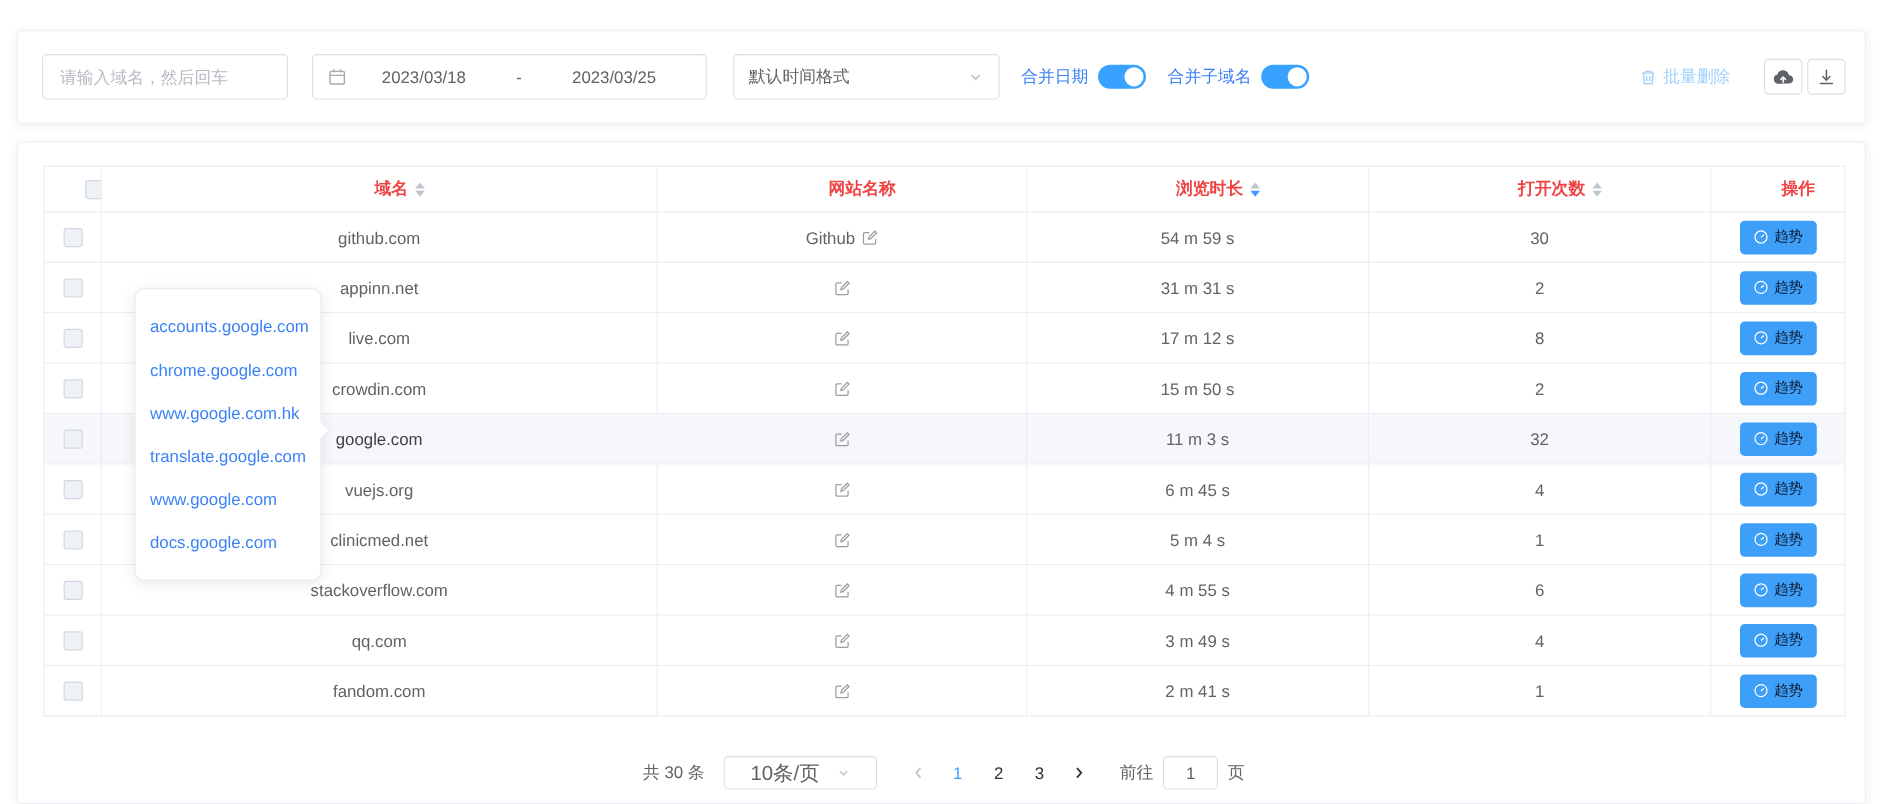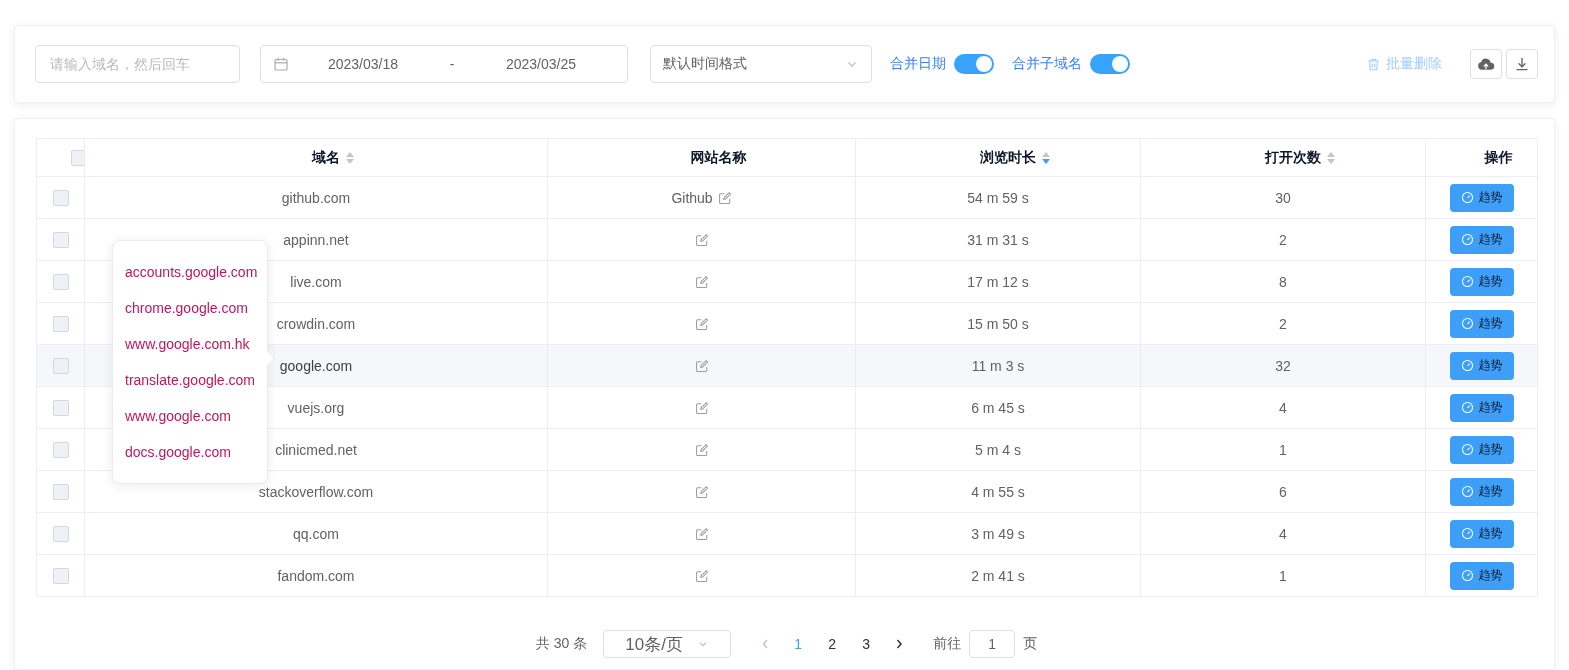--- a/index.html
+++ b/index.html
@@ -12,36 +12,36 @@
   .card{
     position:absolute;left:14px;width:1541px;box-sizing:border-box;
     background:#fff;border:1px solid #eef0f4;border-radius:4px;
     box-shadow:0 2px 8px rgba(31,45,61,.07);
   }
   
   .toolbar{top:25px;height:78px;display:flex;align-items:center;padding:0 16px 0 20px;}
   .ctl{border:1px solid #dcdfe6;border-radius:4px;height:38px;box-sizing:border-box;background:#fff;}
   .domain-input{width:205px;padding:12px 14px;font-size:14px;color:#606266;outline:none;font-family:inherit;}
   .domain-input::placeholder{color:#b6bac3;}
-  .date-range{width:368px;margin-left:20px;display:flex;align-items:center;padding:0 12px;}
+  .date-range{width:329px;margin-left:20px;display:flex;align-items:center;padding:0 12px;}
   .date-range .dtxt{flex:1;text-align:center;color:#606266;}
   .date-range .dsep{width:30px;text-align:center;color:#606266;}
   .select{width:222px;margin-left:22px;display:flex;align-items:center;padding:0 12px;color:#606266;cursor:pointer;}
   .select .chev{margin-left:auto;display:flex;}
   .switch-label{margin-left:18px;color:#3b82f6;white-space:nowrap;}
   .switch{position:relative;display:inline-block;width:40px;height:20px;border-radius:10px;background:#38a3ff;margin-left:8px;cursor:pointer;flex:none;}
   .switch .knob{position:absolute;top:2px;right:2px;width:16px;height:16px;border-radius:50%;background:#fff;}
   .right-tools{margin-left:auto;display:flex;align-items:center;}
   .batch-delete{display:flex;align-items:center;gap:5px;color:#a0cfff;cursor:pointer;margin-right:24px;white-space:nowrap;}
   .icon-btn{width:32px;height:30px;border:1px solid #dcdfe6;border-radius:4px;background:#fff;display:flex;align-items:center;justify-content:center;margin-left:4px;cursor:pointer;padding:0;}
   
   .table-card{top:118px;height:552px;padding:19px 0 0 21px;}
   table{border-collapse:collapse;table-layout:fixed;width:1501px;font-size:14px;}
   th,td{border:1px solid #ebeef5;text-align:center;padding:0;overflow:hidden;white-space:nowrap;}
-  th{height:37px;color:#0f172a;font-weight:bold;padding-left:34px;}
+  th{height:37px;color:#ef4444;font-weight:bold;padding-left:34px;}
   td{height:41px;color:#606266;}
   tr.hover-row td{background:#f5f7fa;}
   .cb{display:inline-block;width:14px;height:14px;border:1px solid #d3d7df;border-radius:2px;background:#eef1f6;vertical-align:middle;cursor:pointer;}
   .carets{display:inline-flex;flex-direction:column;margin-left:6px;vertical-align:middle;}
   .carets i{display:block;width:0;height:0;border-left:4px solid transparent;border-right:4px solid transparent;}
   .carets .up{border-bottom:5px solid #c0c4cc;margin-bottom:2px;}
   .carets .down{border-top:5px solid #c0c4cc;}
   .carets.desc .down{border-top-color:#409eff;}
   .site-name{margin-right:5px;vertical-align:middle;}
   .site-name:empty{margin-right:0;}
@@ -57,21 +57,21 @@
   .pg-num{min-width:34px;text-align:center;color:#303133;cursor:pointer;}
   .pg-num.active{color:#409eff;}
   .pg-goto{margin-left:18px;}
   .goto-input{width:46px;height:28px;border:1px solid #dcdfe6;border-radius:4px;text-align:center;color:#606266;font-size:14px;margin:0 8px;outline:none;box-sizing:border-box;font-family:inherit;}
   
   .popover{
     position:absolute;left:112px;top:240px;width:156px;box-sizing:border-box;
     background:#fff;border:1px solid #e9ebf0;border-radius:8px;
     box-shadow:0 2px 12px rgba(0,0,0,.08);z-index:20;padding:13px 0 13px 12px;
   }
-  .popover-item{height:36px;line-height:36px;color:#be185d;white-space:nowrap;}
+  .popover-item{height:36px;line-height:36px;color:#3b82f6;white-space:nowrap;}
   .popover-arrow{position:absolute;right:-6px;top:112px;width:10px;height:10px;background:#fff;
     border-right:1px solid #e9ebf0;border-top:1px solid #e9ebf0;transform:rotate(45deg);}
   svg{display:block;}
 </style>
 </head>
 <body>
 
 <div class="card toolbar">
   <input class="ctl domain-input" placeholder="请输入域名，然后回车" style="">
 

